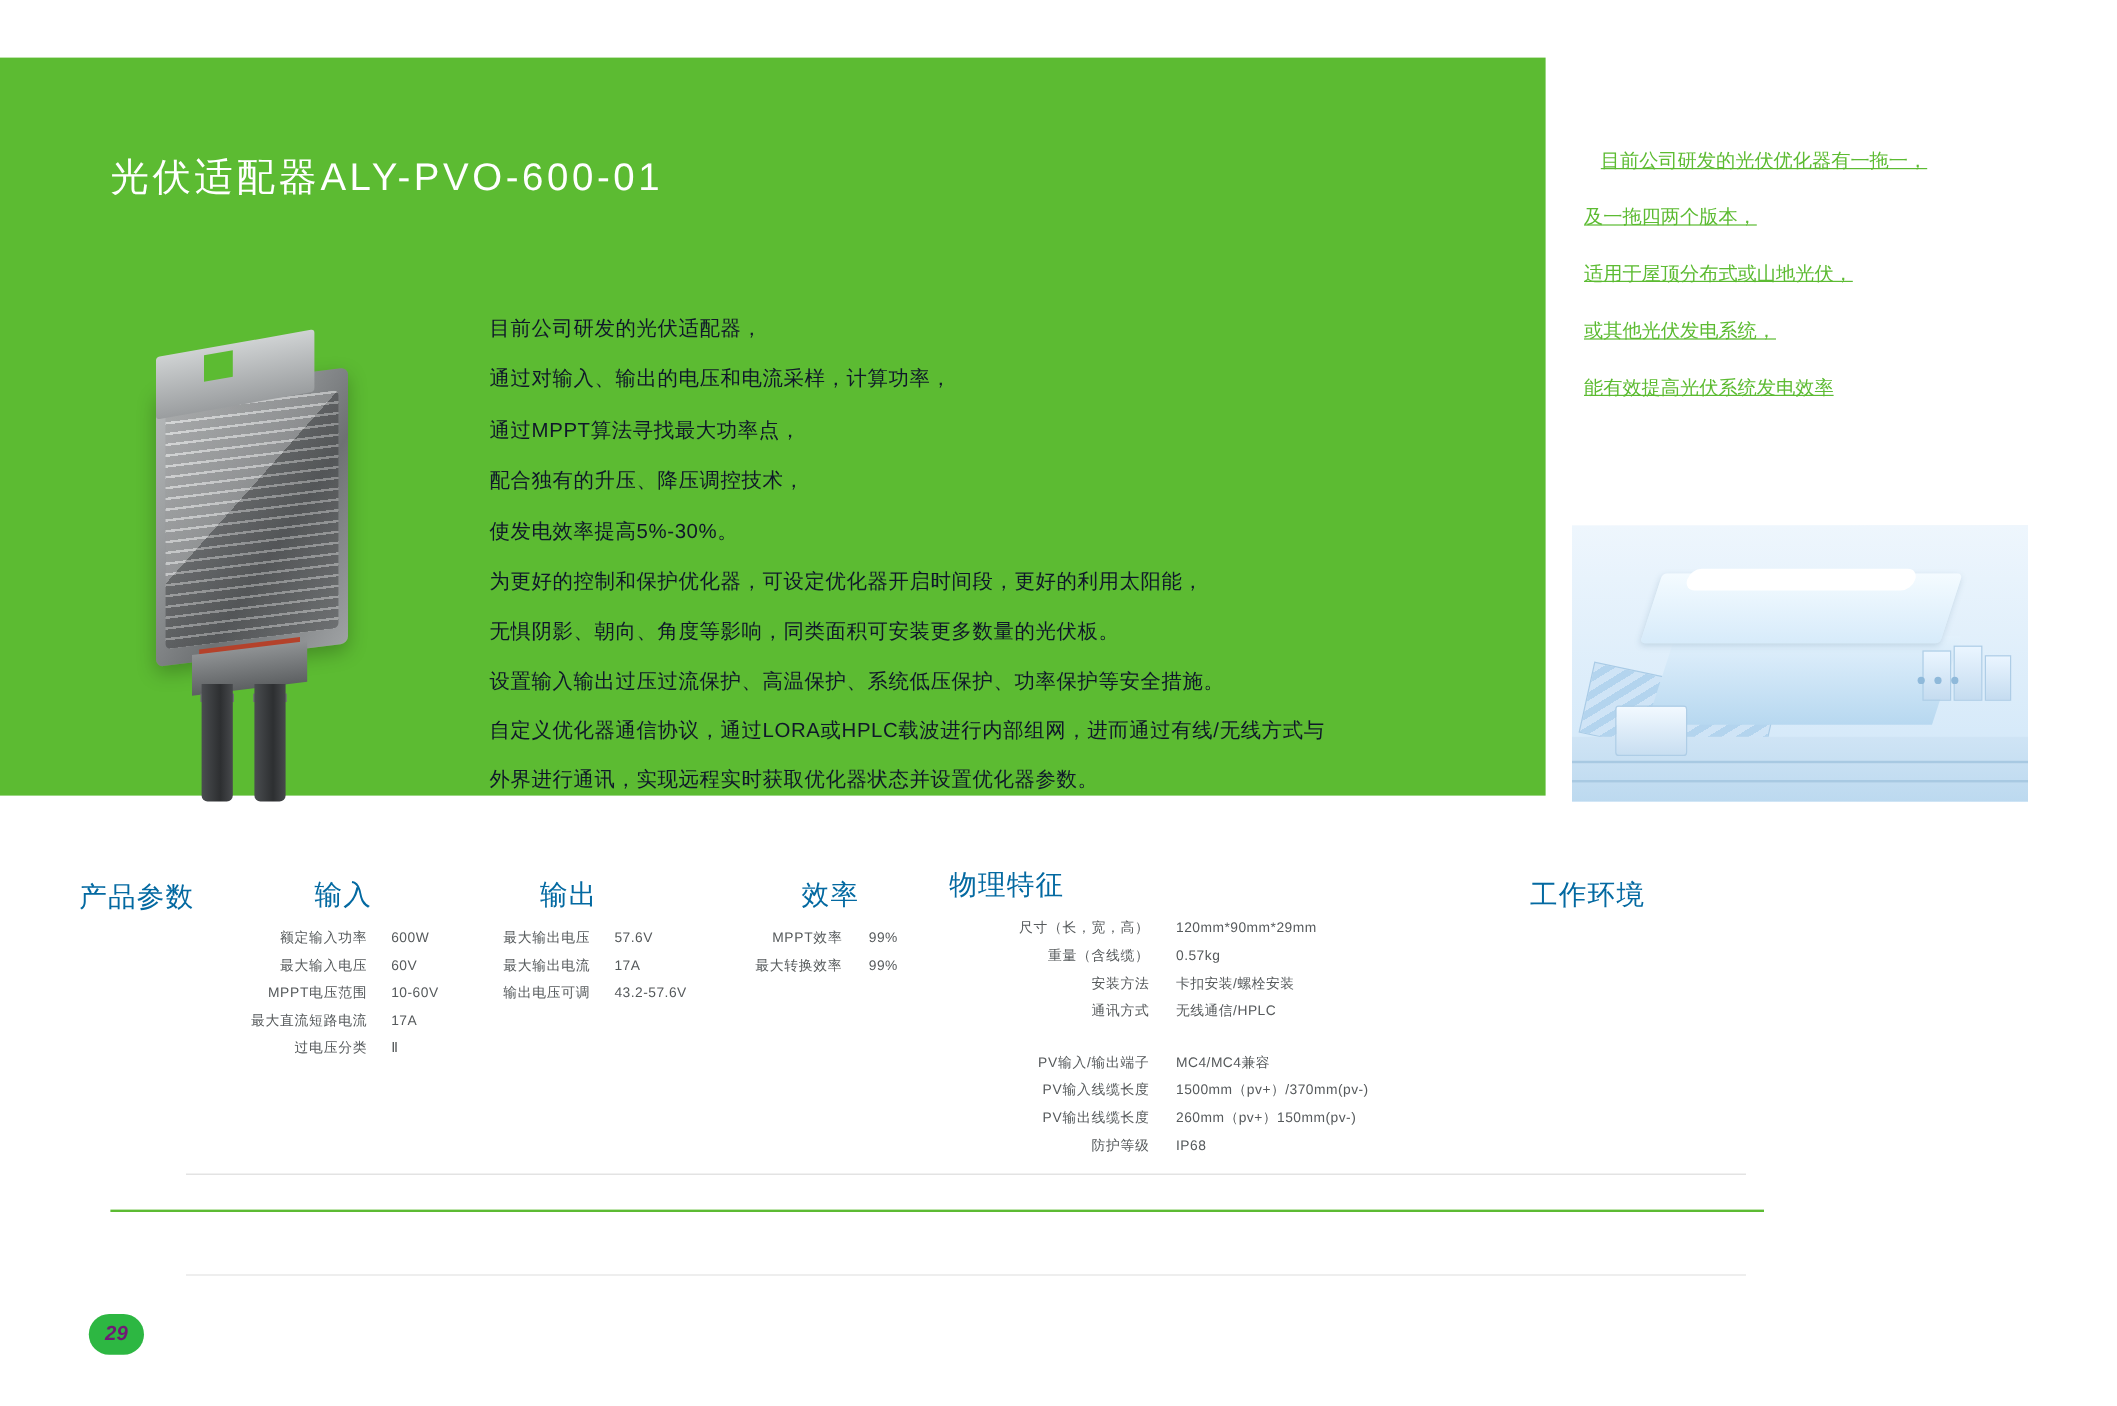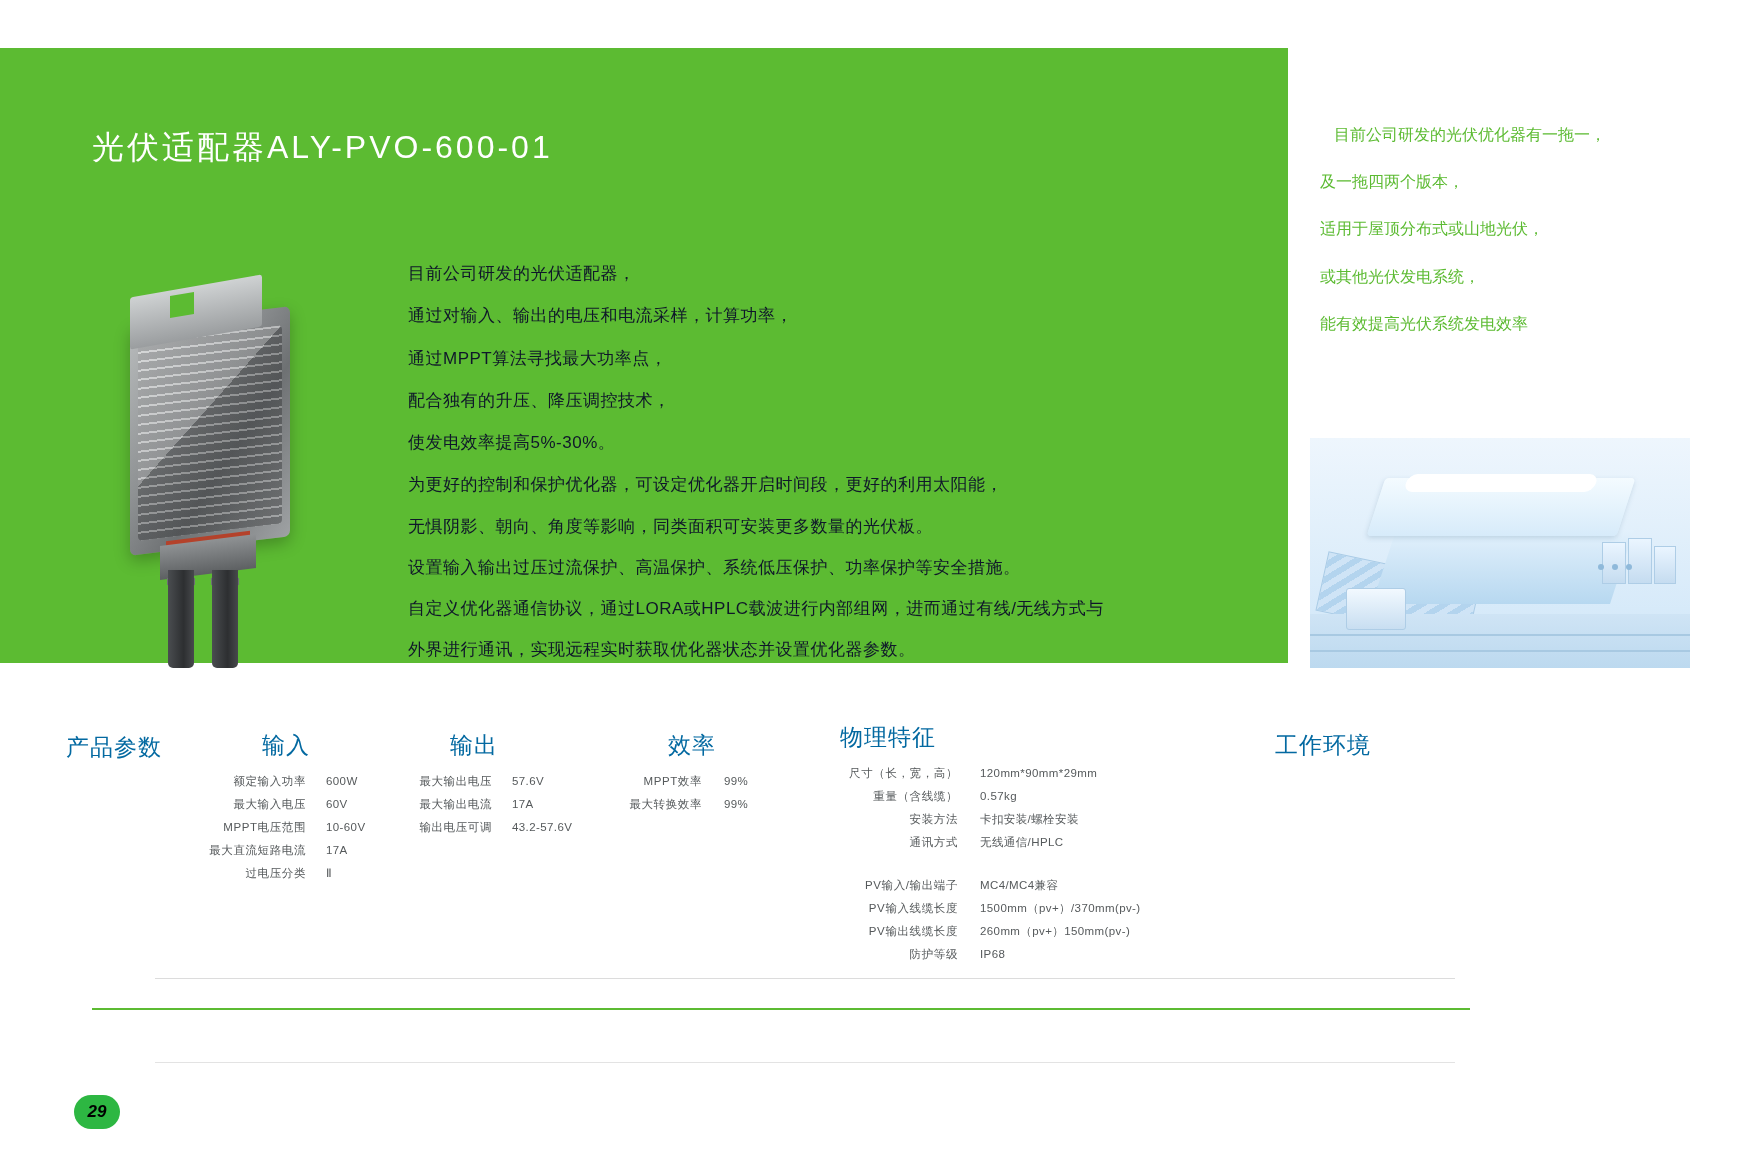--- a/index.html
+++ b/index.html
@@ -156,20 +156,21 @@
     position: absolute;
     left: 1320px;
     top: 125px;
     width: 400px;
     color: #5cbb32;
   }
   .right-text p {
     margin: 0 0 28px 0;
     font-size: 16px;
     line-height: 1.2;
+    text-decoration: underline;
   }
   .right-text p.indent { text-indent: 14px; }
 
   .right-photo {
     position: absolute;
     left: 1310px;
     top: 438px;
     width: 380px;
     height: 230px;
     background: linear-gradient(160deg,#e8f2fb 0%,#d4e7f7 45%,#bfdcf3 100%);
@@ -285,21 +286,21 @@
   }
 
   .page-badge {
     position: absolute;
     left: 74px;
     top: 1095px;
     width: 46px;
     height: 34px;
     border-radius: 17px;
     background: #2db742;
-    color: #000000;
+    color: #701a75;
     font-size: 17px;
     font-weight: bold;
     display: flex;
     align-items: center;
     justify-content: center;
     font-style: italic;
   }
 </style>
 </head>
 <body>
@@ -415,21 +416,21 @@
     <div class="r">
       <span class="lbl" style="width:84px">MPPT效率</span>
       <span class="val" style="margin-left:22px">99%</span>
     </div>
     <div class="r">
       <span class="lbl" style="width:84px">最大转换效率</span>
       <span class="val" style="margin-left:22px">99%</span>
     </div>
   </div>
 
-  <div class="col-head" style="left:840px; top:22px;">物理特征</div>
+  <div class="col-head" style="left:791px; top:22px;">物理特征</div>
   <div class="rowlist" style="left:826px; top:66px;">
     <div class="r">
       <span class="lbl" style="width:132px">尺寸（长，宽，高）</span>
       <span class="val" style="margin-left:22px">120mm*90mm*29mm</span>
     </div>
     <div class="r">
       <span class="lbl" style="width:132px">重量（含线缆）</span>
       <span class="val" style="margin-left:22px">0.57kg</span>
     </div>
     <div class="r">

